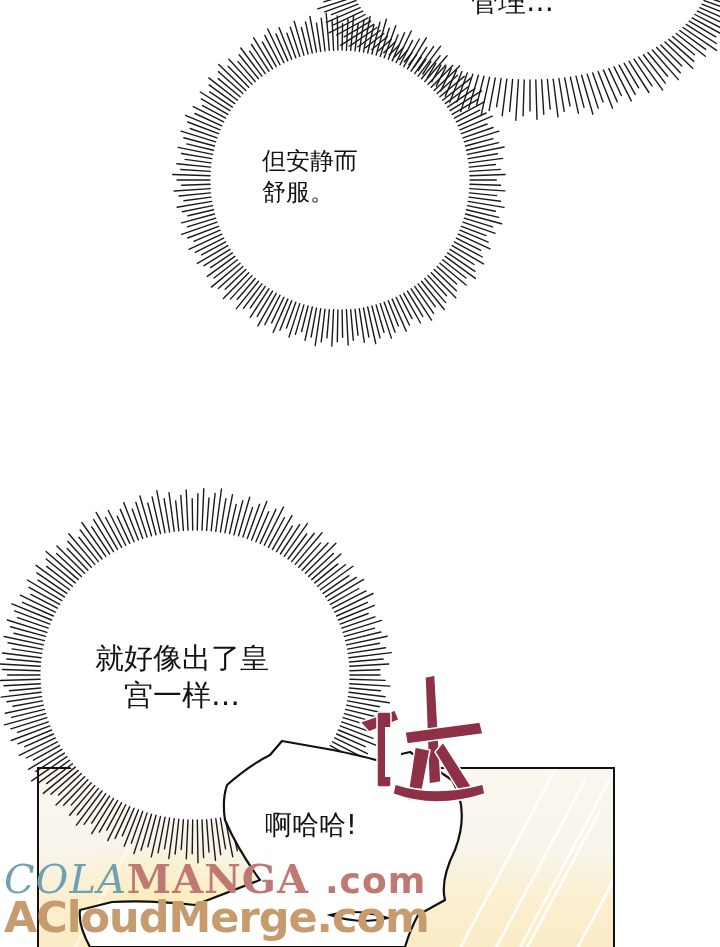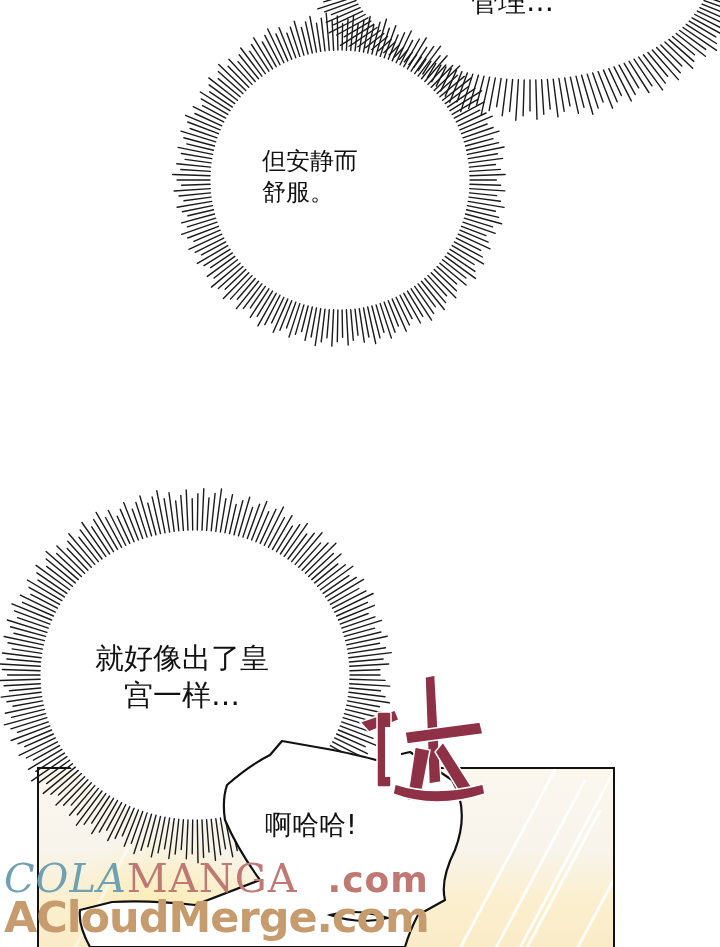--- a/index.html
+++ b/index.html
@@ -26,22 +26,22 @@
     }
     .glow {
       position: absolute; left: 20px; top: 60px; width: 200px; height: 200px;
       background: radial-gradient(circle, rgba(252,236,170,0.8) 0%, rgba(252,236,170,0) 70%);
     }
     .wm1 {
       position: absolute; left: 4px; top: 855px; font-size: 40px; letter-spacing: 1px;
       font-family: "DejaVu Serif", serif; white-space: nowrap;
     }
     .wm1 .cola { color: #6fa1b3; font-style: italic; }
-    .wm1 .manga { color: #c07872; font-weight: normal; }
-    .wm1 .dotcom { color: #c07872; font-weight: bold; font-family: "DejaVu Sans", sans-serif; margin-left: 30px; font-size: 36px; }
+    .wm1 .manga { color: #c07872; font-weight: bold; }
+    .wm1 .dotcom { color: #c07872; font-weight: bold; font-family: "DejaVu Sans", sans-serif; margin-left: 16px; font-size: 36px; }
     .wm2 {
       position: absolute; left: 4px; top: 892px; font-size: 43px; font-weight: bold;
       font-family: "DejaVu Sans", sans-serif; color: #c69c6e; white-space: nowrap; letter-spacing: -1px;
     }
     .sfx {
       position: absolute; left: 355px; top: 672px; width: 140px; height: 140px;
     }
   </style>
 </head>
 <body>

